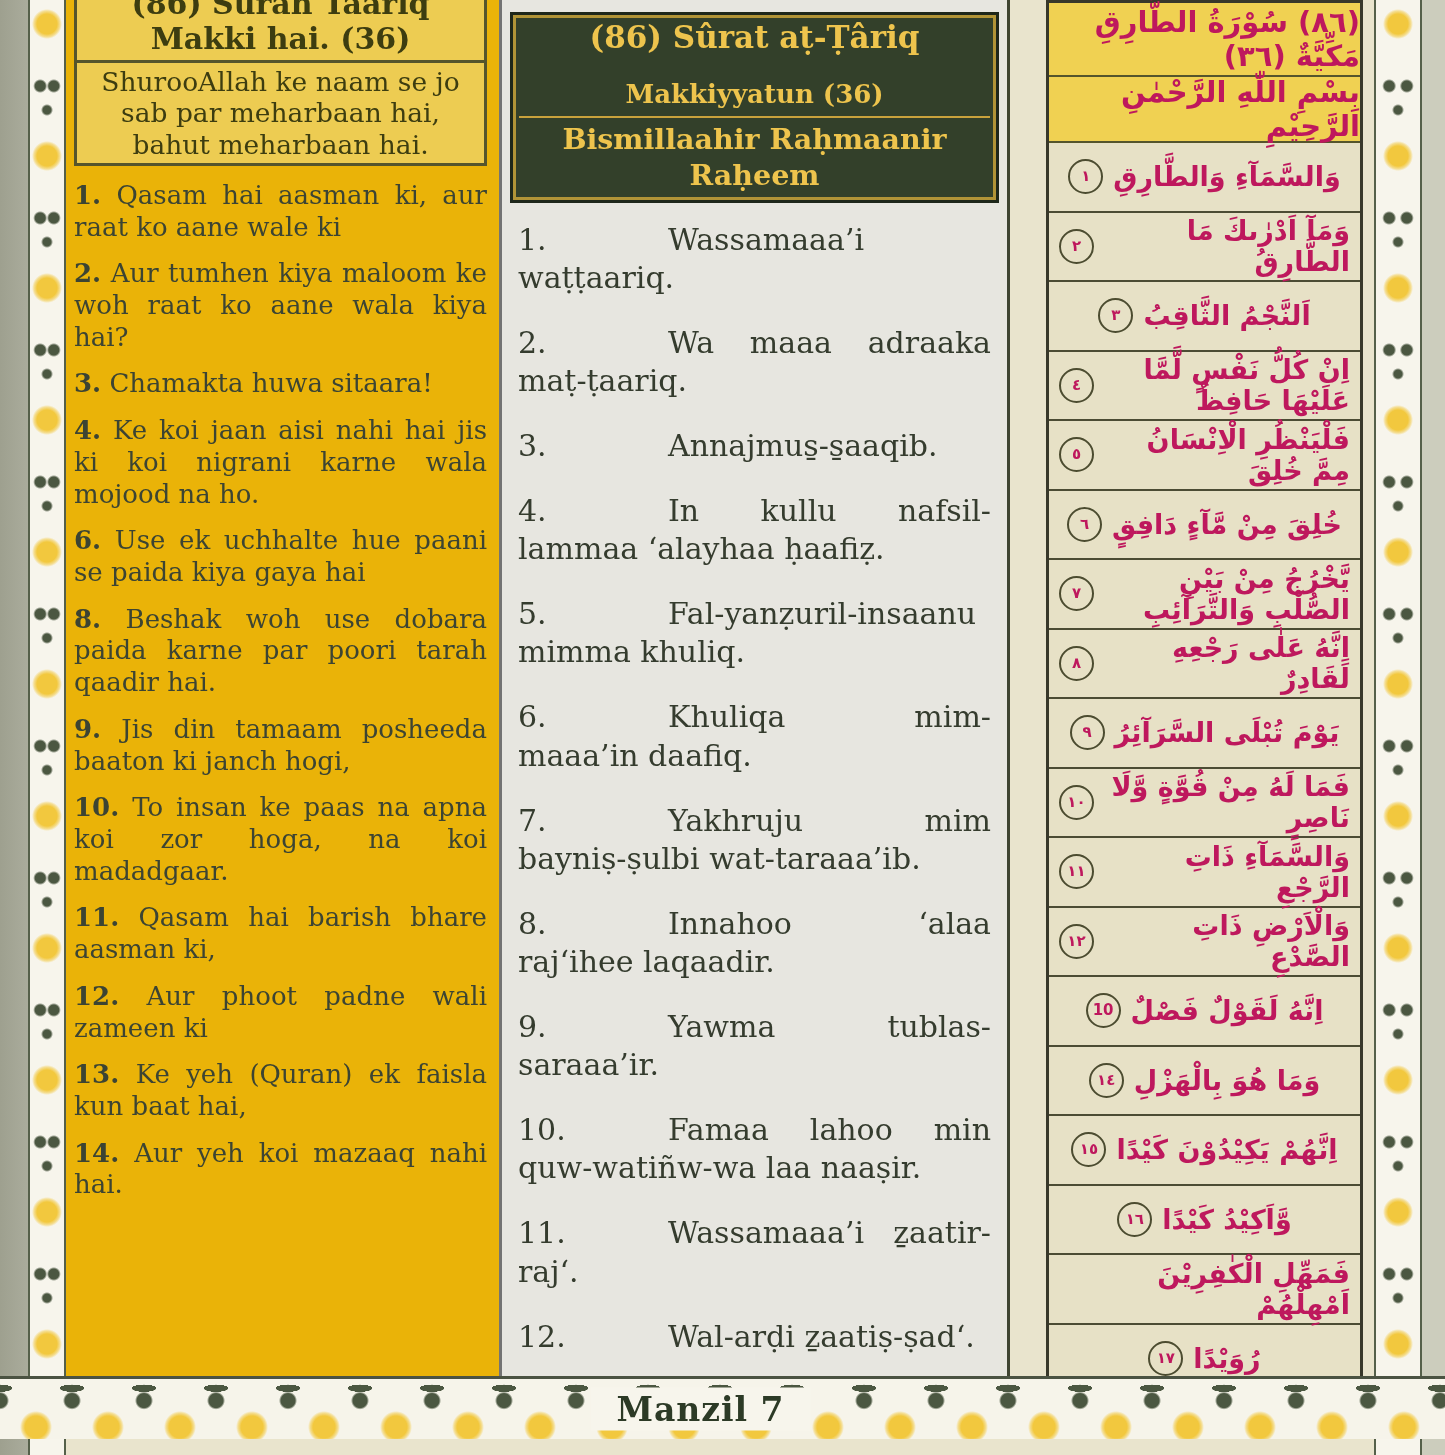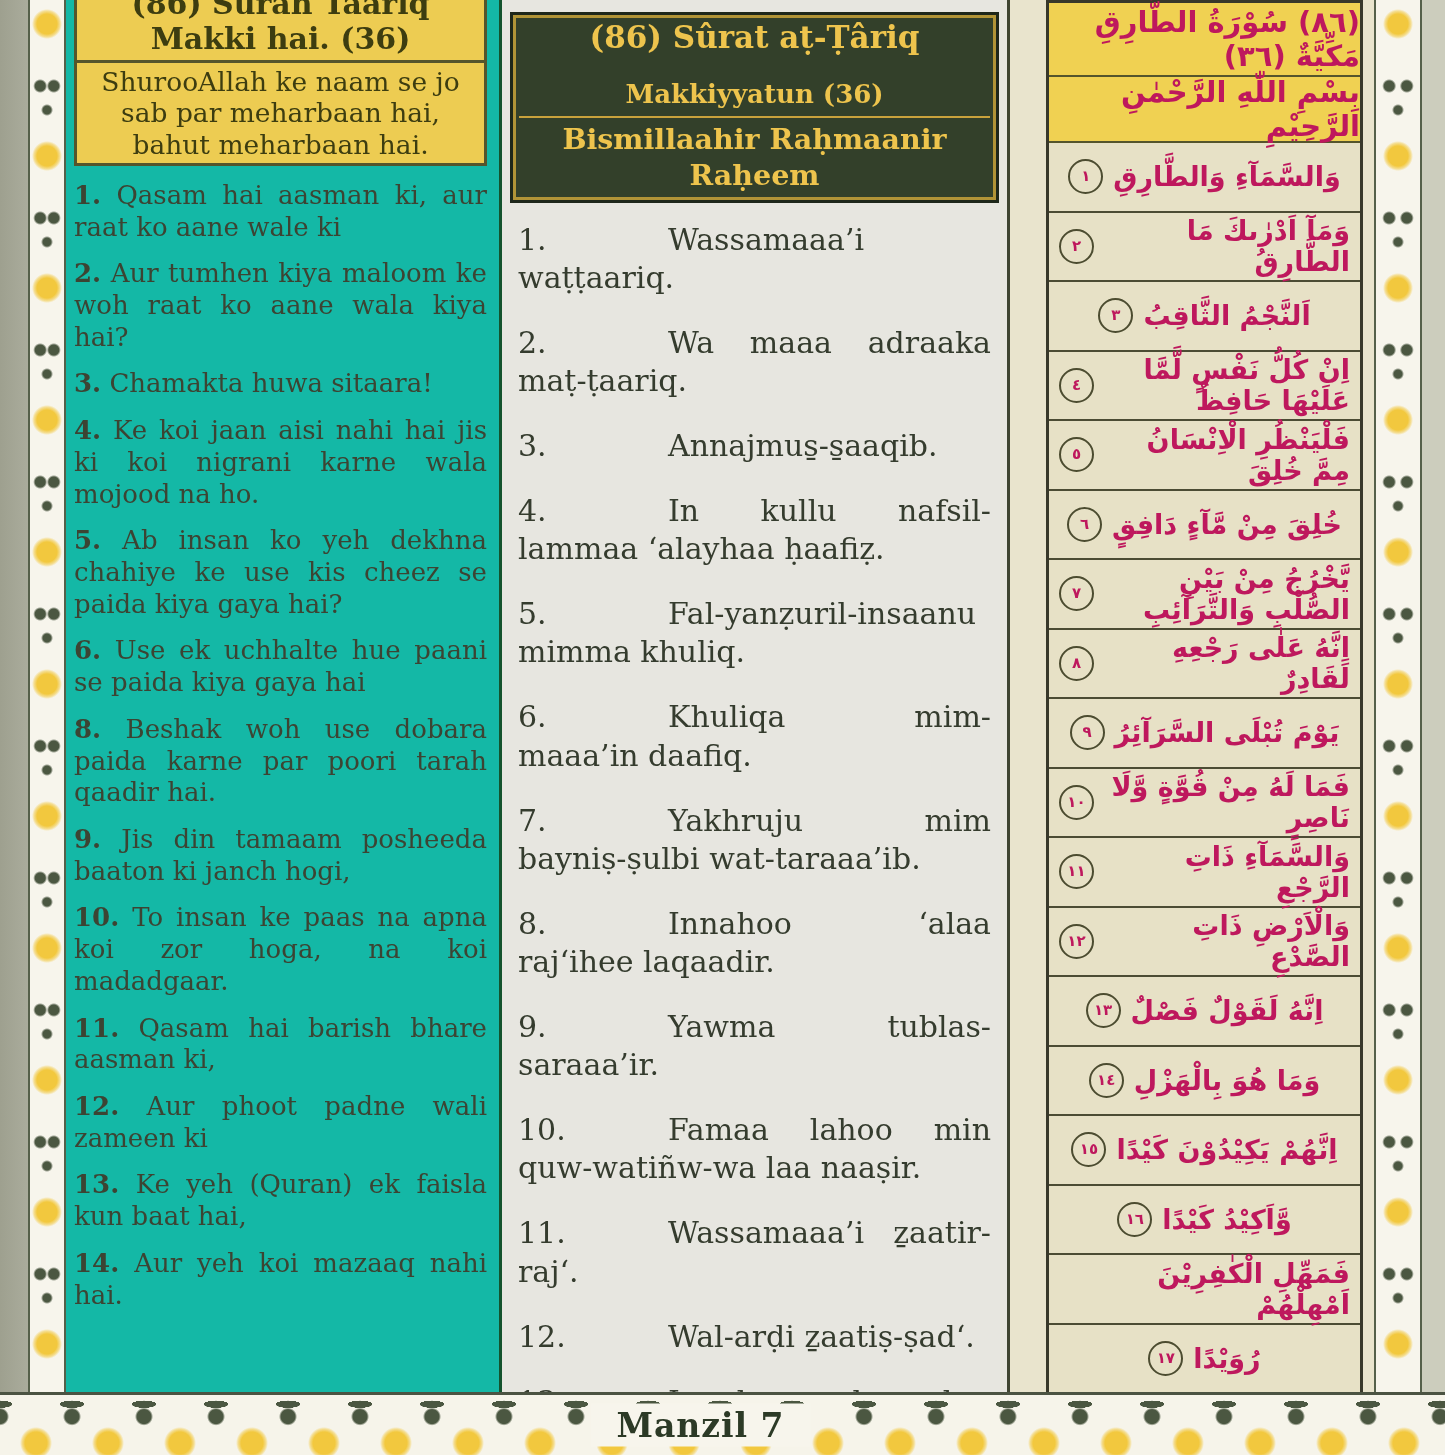--- a/index.html
+++ b/index.html
@@ -22,41 +22,41 @@
       radial-gradient(circle at 30% 86px, #4b5741 5px, transparent 7px),
       radial-gradient(circle at 70% 86px, #4b5741 5px, transparent 7px),
       radial-gradient(circle at 50% 110px, #4b5741 4px, transparent 6px);
     background-size:100% 132px;
     border-left:2px solid #55604a;border-right:2px solid #55604a;
   }
   .ornament-v.left{left:28px;}
   .ornament-v.right{left:1374px;width:44px;}
   
   .ornament-h{
-    position:absolute;left:0;right:0;bottom:0;height:60px;z-index:6;
+    position:absolute;left:0;right:0;bottom:16px;height:60px;z-index:6;
     background-color:#f6f4ea;
     background-image:
       radial-gradient(circle at 50% 80%, #f2c83e 11px, rgba(242,200,62,.5) 14px, transparent 16px),
       radial-gradient(circle at 50% 26%, #4b5741 7px, transparent 9px),
       radial-gradient(ellipse 20px 6px at 50% 12%, #4b5741 60%, transparent 62%);
     background-size:72px 60px;
     background-position:0 0,36px 6px,36px 2px;
     border-top:3px solid #4b5342;
   }
   .manzil{
     position:absolute;left:50%;top:50%;transform:translate(-60%,-50%);
     background:#f7f5ec;padding:2px 26px;
     font-family:"DejaVu Serif",serif;font-weight:bold;font-size:33px;color:#2c3a26;
     letter-spacing:1px;
   }
   
   .content{position:absolute;left:62px;top:0;bottom:60px;display:flex;z-index:2;}
   .col{box-sizing:border-box;height:100%;}
   
-  .col1{width:440px;background:#14b8a6;border-right:3px solid #14532d;
+  .col1{width:440px;background:#eab308;border-right:3px solid #737373;
         padding:0 12px 0 12px;overflow:hidden;color:#3c4433;}
   .col1-head{margin-top:-18px;border:3px solid #55552c;background:#edcc52;color:#3d3d10;}
   .c1-title{text-align:center;font-weight:bold;font-size:30px;line-height:1.15;
             padding:2px 4px 4px;border-bottom:3px solid #55552c;}
   .c1-bism{font-size:26.5px;line-height:1.18;text-align:center;padding:3px 4px;font-weight:500;}
   .c1-verses{padding-top:14px;}
   .uverse{margin:0 0 15px;font-size:26px;line-height:1.22;text-align:justify;}
   .uverse .unum{font-weight:bold;}
   
   .col2{width:508px;background:#e7e6e0;border-right:3px solid #3f4431;
@@ -112,21 +112,20 @@
       <div class="c1-verses">
 
           <p class="uverse"><b class="unum">1.</b> <span>Qasam hai aasman ki, aur raat ko aane wale ki</span></p>
 
           <p class="uverse"><b class="unum">2.</b> <span>Aur tumhen kiya maloom ke woh raat ko aane wala kiya hai?</span></p>
 
           <p class="uverse"><b class="unum">3.</b> <span>Chamakta huwa sitaara!</span></p>
 
           <p class="uverse"><b class="unum">4.</b> <span>Ke koi jaan aisi nahi hai jis ki koi nigrani karne wala mojood na ho.</span></p>
 
-          <p class="uverse"><b class="unum">5.</b> <span>Ab insan ko yeh dekhna chahiye ke use kis cheez se paida kiya gaya hai?</span></p>
 
           <p class="uverse"><b class="unum">6.</b> <span>Use ek uchhalte hue paani se paida kiya gaya hai</span></p>
 
 
           <p class="uverse"><b class="unum">8.</b> <span>Beshak woh use dobara paida karne par poori tarah qaadir hai.</span></p>
 
           <p class="uverse"><b class="unum">9.</b> <span>Jis din tamaam posheeda baaton ki janch hogi,</span></p>
 
           <p class="uverse"><b class="unum">10.</b> <span>To insan ke paas na apna koi zor hoga, na koi madadgaar.</span></p>
 
@@ -240,21 +239,21 @@
             <span class="ar-num">١١</span>
           </div>
 
           <div class="ar-row">
             <span class="ar-text">وَالْاَرْضِ ذَاتِ الصَّدْعِ</span>
             <span class="ar-num">١٢</span>
           </div>
 
           <div class="ar-row">
             <span class="ar-text">اِنَّهُ لَقَوْلٌ فَصْلٌ</span>
-            <span class="ar-num">١٣</span>
+            <span class="ar-num">10</span>
           </div>
 
           <div class="ar-row">
             <span class="ar-text">وَمَا هُوَ بِالْهَزْلِ</span>
             <span class="ar-num">١٤</span>
           </div>
 
           <div class="ar-row">
             <span class="ar-text">اِنَّهُمْ يَكِيْدُوْنَ كَيْدًا</span>
             <span class="ar-num">١٥</span>

